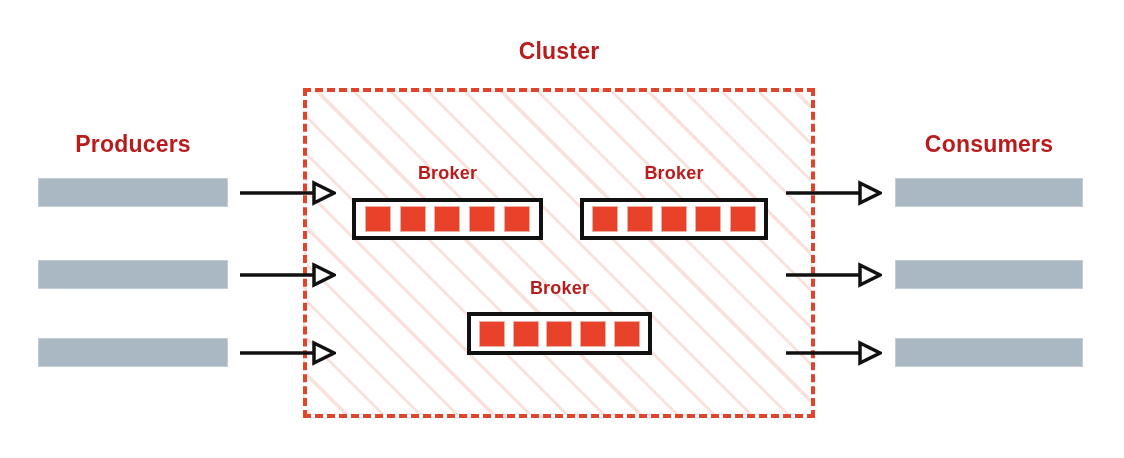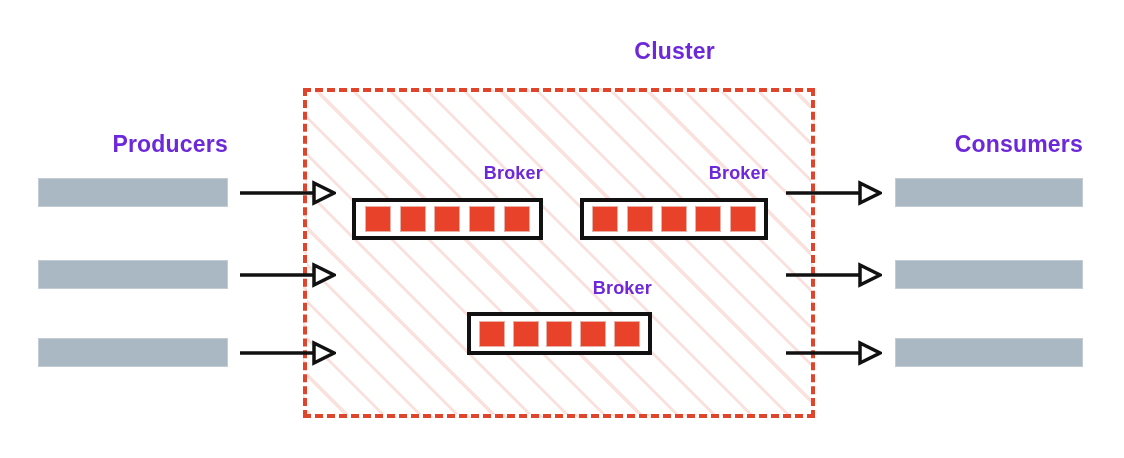--- a/index.html
+++ b/index.html
@@ -14,25 +14,25 @@
     position: relative;
     width: 1124px;
     height: 458px;
     background: #ffffff;
     overflow: hidden;
   }
 
   
   .label {
     position: absolute;
-    color: #6d28d9;
+    color: #b91c1c;
     font-weight: 600;
     letter-spacing: 0.2px;
     white-space: nowrap;
-    text-align: right;
+    text-align: center;
   }
   .label-lg {
     font-size: 23px;
     line-height: 26px;
   }
   .label-md {
     font-size: 18px;
     line-height: 24px;
   }
 

